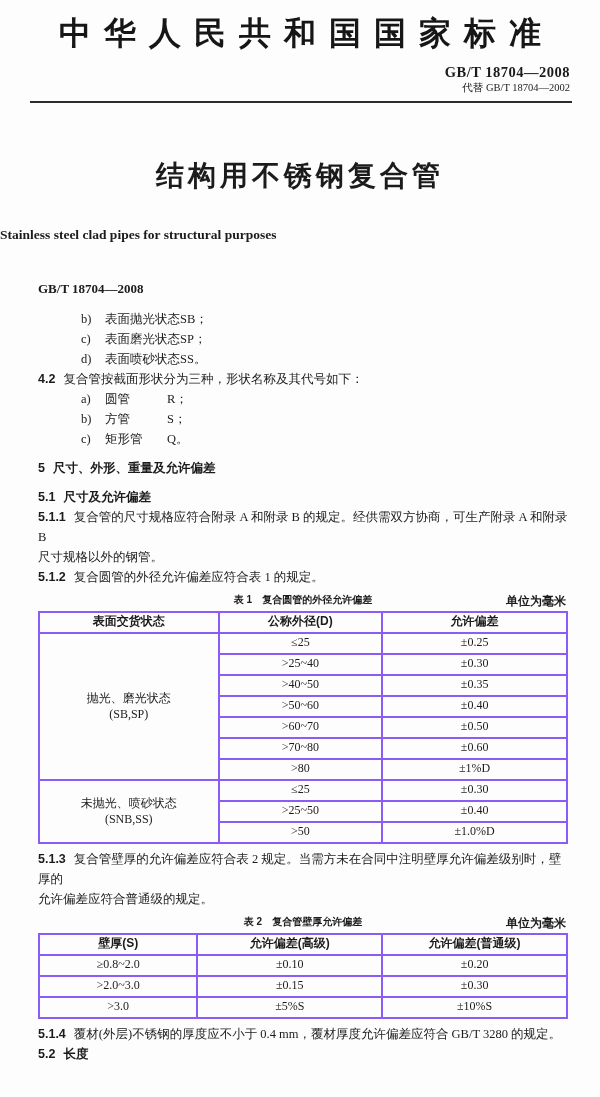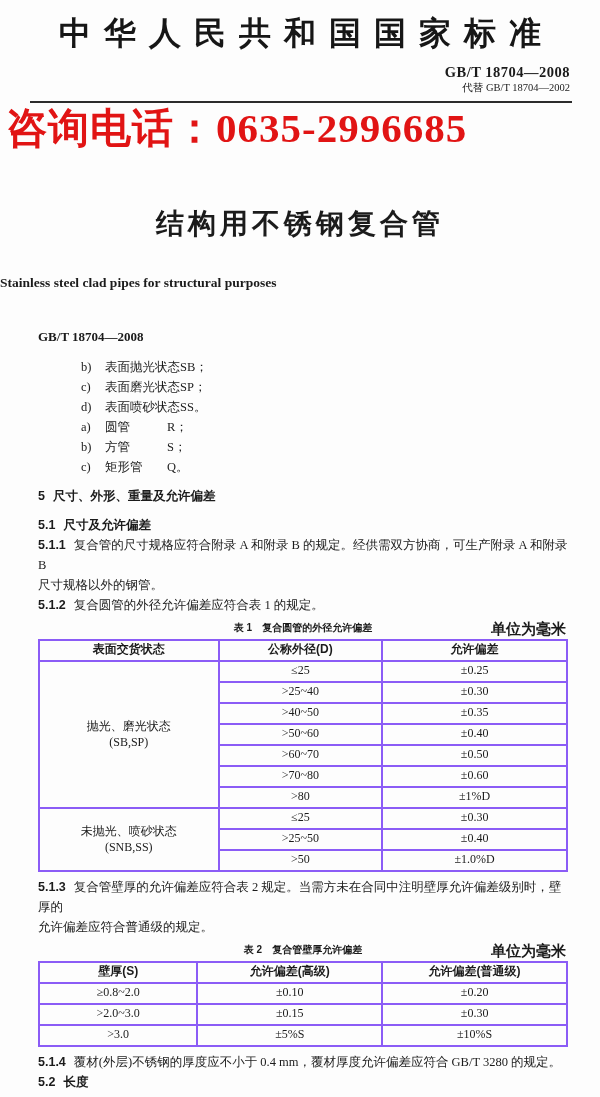--- a/index.html
+++ b/index.html
@@ -41,21 +41,21 @@
   .list{margin-left:43px;}
   .list .lbl{display:inline-block;width:24px;}
   .list .nm{display:inline-block;min-width:62px;}
   .h{font-family:"Liberation Sans","DejaVu Sans",sans-serif;font-weight:bold;}
   .num{font-family:"Liberation Sans","DejaVu Sans",sans-serif;font-weight:bold;margin-right:8px;}
   .sec-gap{margin-top:9px;}
 
   
   .tbl-cap{position:relative;text-align:center;margin:4px 0 3px 0;line-height:16px;}
   .tbl-cap .cap{font-family:"Liberation Sans","DejaVu Sans",sans-serif;font-weight:bold;font-size:10px;}
-  .tbl-cap .unit{position:absolute;right:2px;top:2px;font-family:"Liberation Sans","DejaVu Sans",sans-serif;font-weight:bold;font-size:15px;}
+  .tbl-cap .unit{position:absolute;right:2px;top:2px;font-family:"Liberation Sans","DejaVu Sans",sans-serif;font-weight:bold;font-size:12px;}
   table{width:100%;border-collapse:collapse;border:2px solid #2f2f2f;margin-bottom:5px;}
   th,td{
     border:2px solid #8b5cf6;text-align:center;vertical-align:middle;
     font-size:12px;padding:1.5px 4px;line-height:15.5px;height:16px;
   }
   th{font-family:"Liberation Sans","DejaVu Sans",sans-serif;font-weight:bold;font-size:12px;}
   .grp{line-height:16px;}
 </style>
 </head>
 <body>
@@ -64,41 +64,43 @@
 
   <div class="masthead">中华人民共和国国家标准</div>
 
   <div class="std-block">
     <div class="std-no">GB/T 18704—2008</div>
     <div class="std-replaces">代替 GB/T 18704—2002</div>
   </div>
 
   <hr class="top-rule">
 
-  <div class="hotline" style="color:#e11414;">咨询电话：0635-2996685</div>
 
   <div class="title-cn">结构用不锈钢复合管</div>
   <div class="title-en">Stainless steel clad pipes for structural purposes</div>
 
   <div class="doc">
 
     <div class="running-head line">GB/T 18704—2008</div>
 
     <div class="list">
       <div class="line">
         <span class="lbl">b)</span><span class="nm">表面抛光状态</span><span>SB；</span>
       </div>
       <div class="line">
         <span class="lbl">c)</span><span class="nm">表面磨光状态</span><span>SP；</span>
       </div>
       <div class="line">
         <span class="lbl">d)</span><span class="nm">表面喷砂状态</span><span>SS。</span>
       </div>
     </div>
 
+    <div class="line">
+      <span class="num">4.2</span><span>复合管按截面形状分为三种，形状名称及其代号如下：</span>
+    </div>
 
     <div class="list">
       <div class="line">
         <span class="lbl">a)</span><span class="nm">圆管</span><span>R；</span>
       </div>
       <div class="line">
         <span class="lbl">b)</span><span class="nm">方管</span><span>S；</span>
       </div>
       <div class="line">
         <span class="lbl">c)</span><span class="nm">矩形管</span><span>Q。</span>

